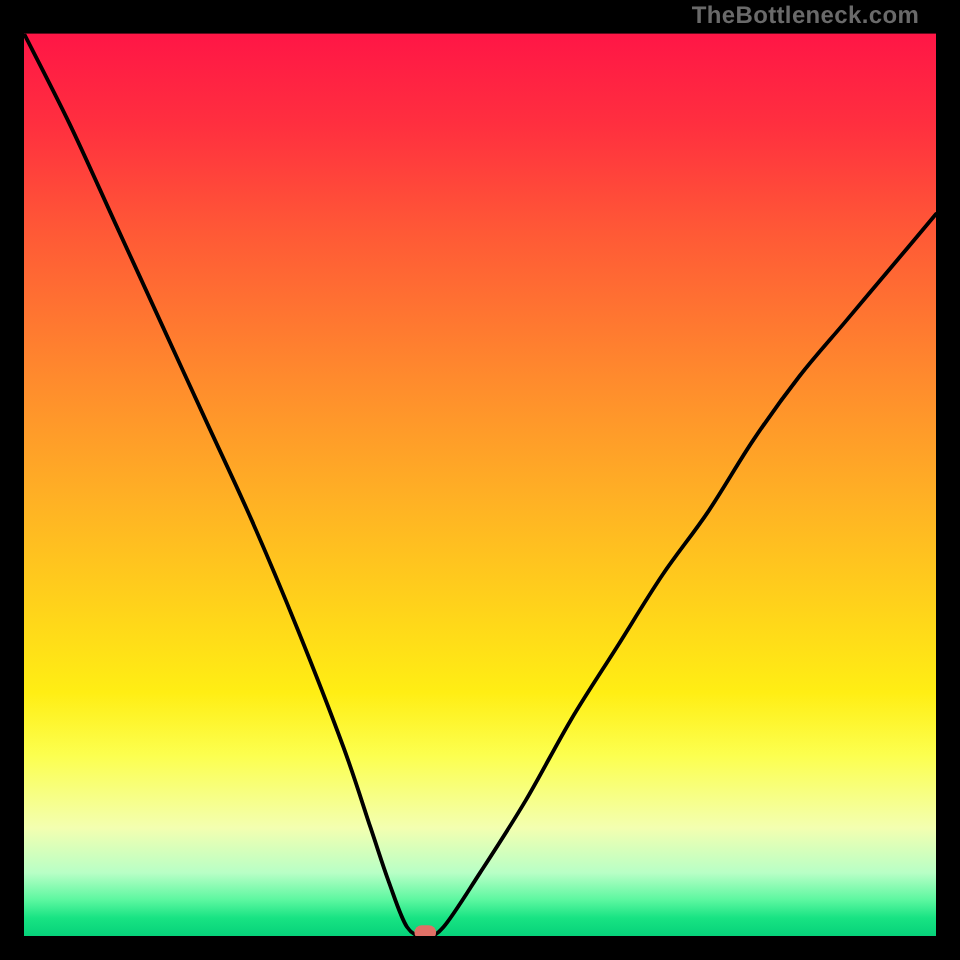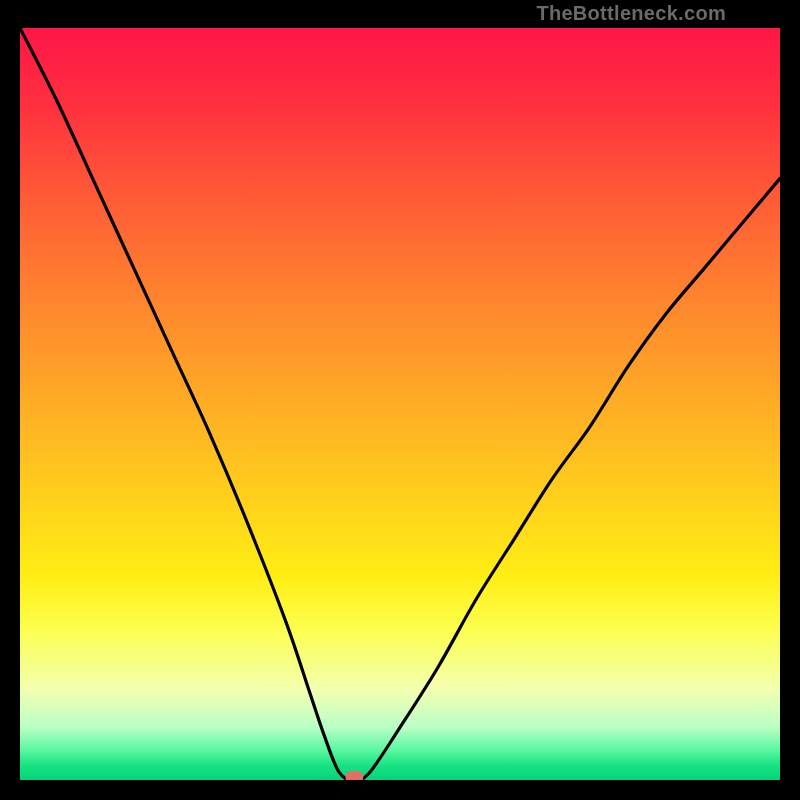--- a/index.html
+++ b/index.html
@@ -9,20 +9,21 @@
     height: 800px;
     background: #000;
     overflow: hidden;
     font-family: Arial, Helvetica, sans-serif;
   }
   .frame {
     position: relative;
     width: 736px;
     height: 800px;
     background: #000;
+    padding-left: 40px;
   }
   .watermark {
     position: absolute;
     top: 2px;
     right: 10px;
     color: #6a6a6a;
     font-size: 20px;
     font-weight: 600;
     letter-spacing: 0.3px;
     z-index: 5;

